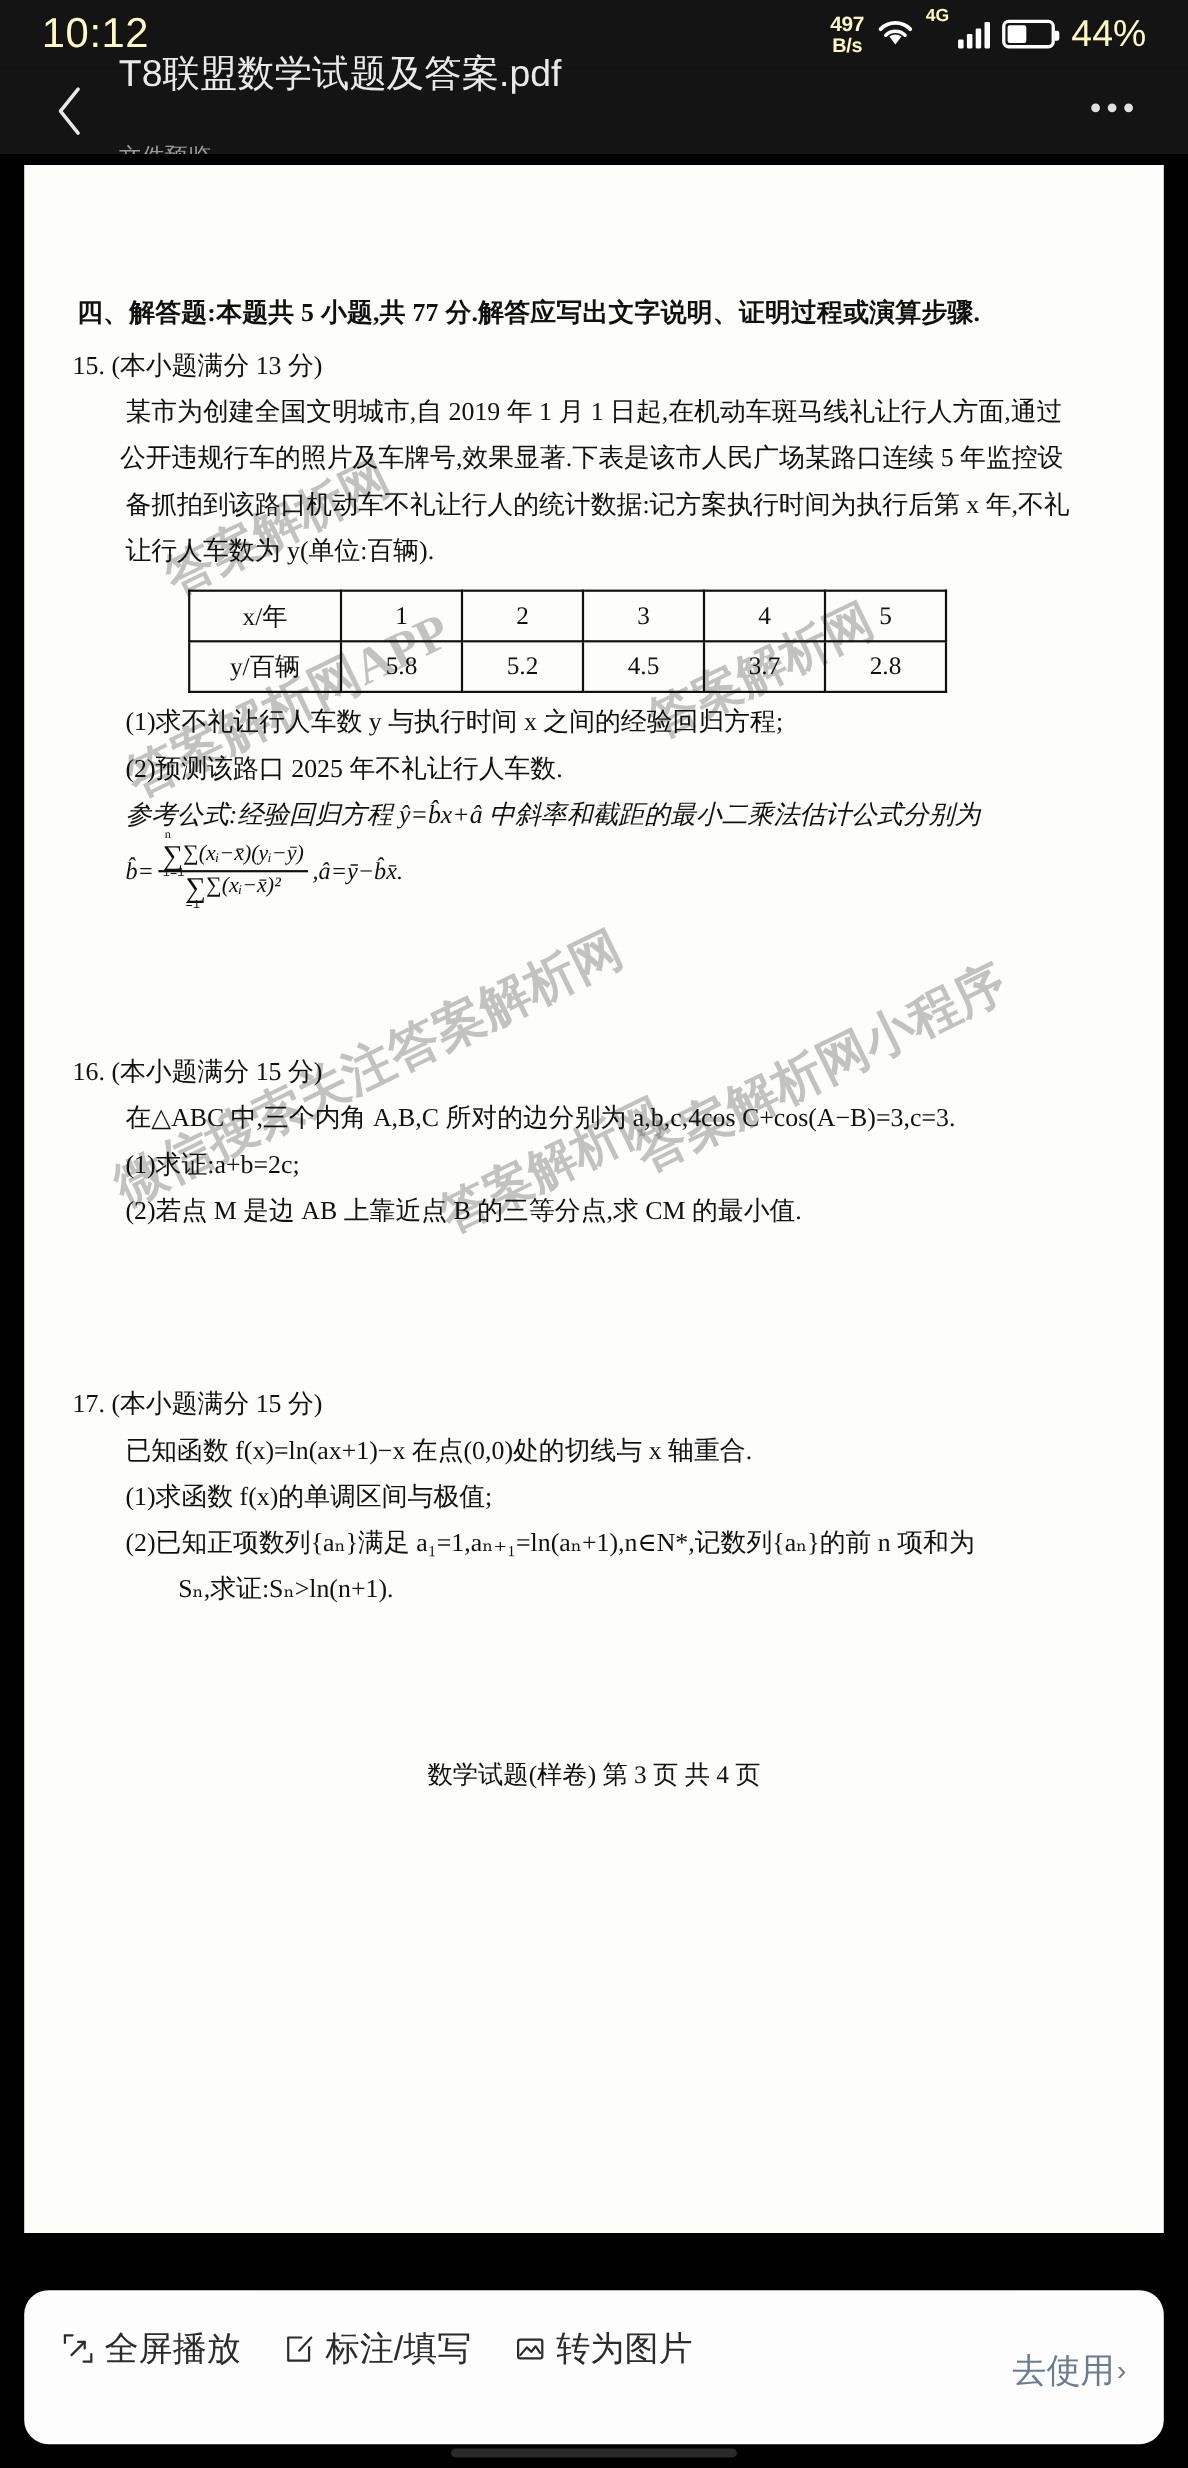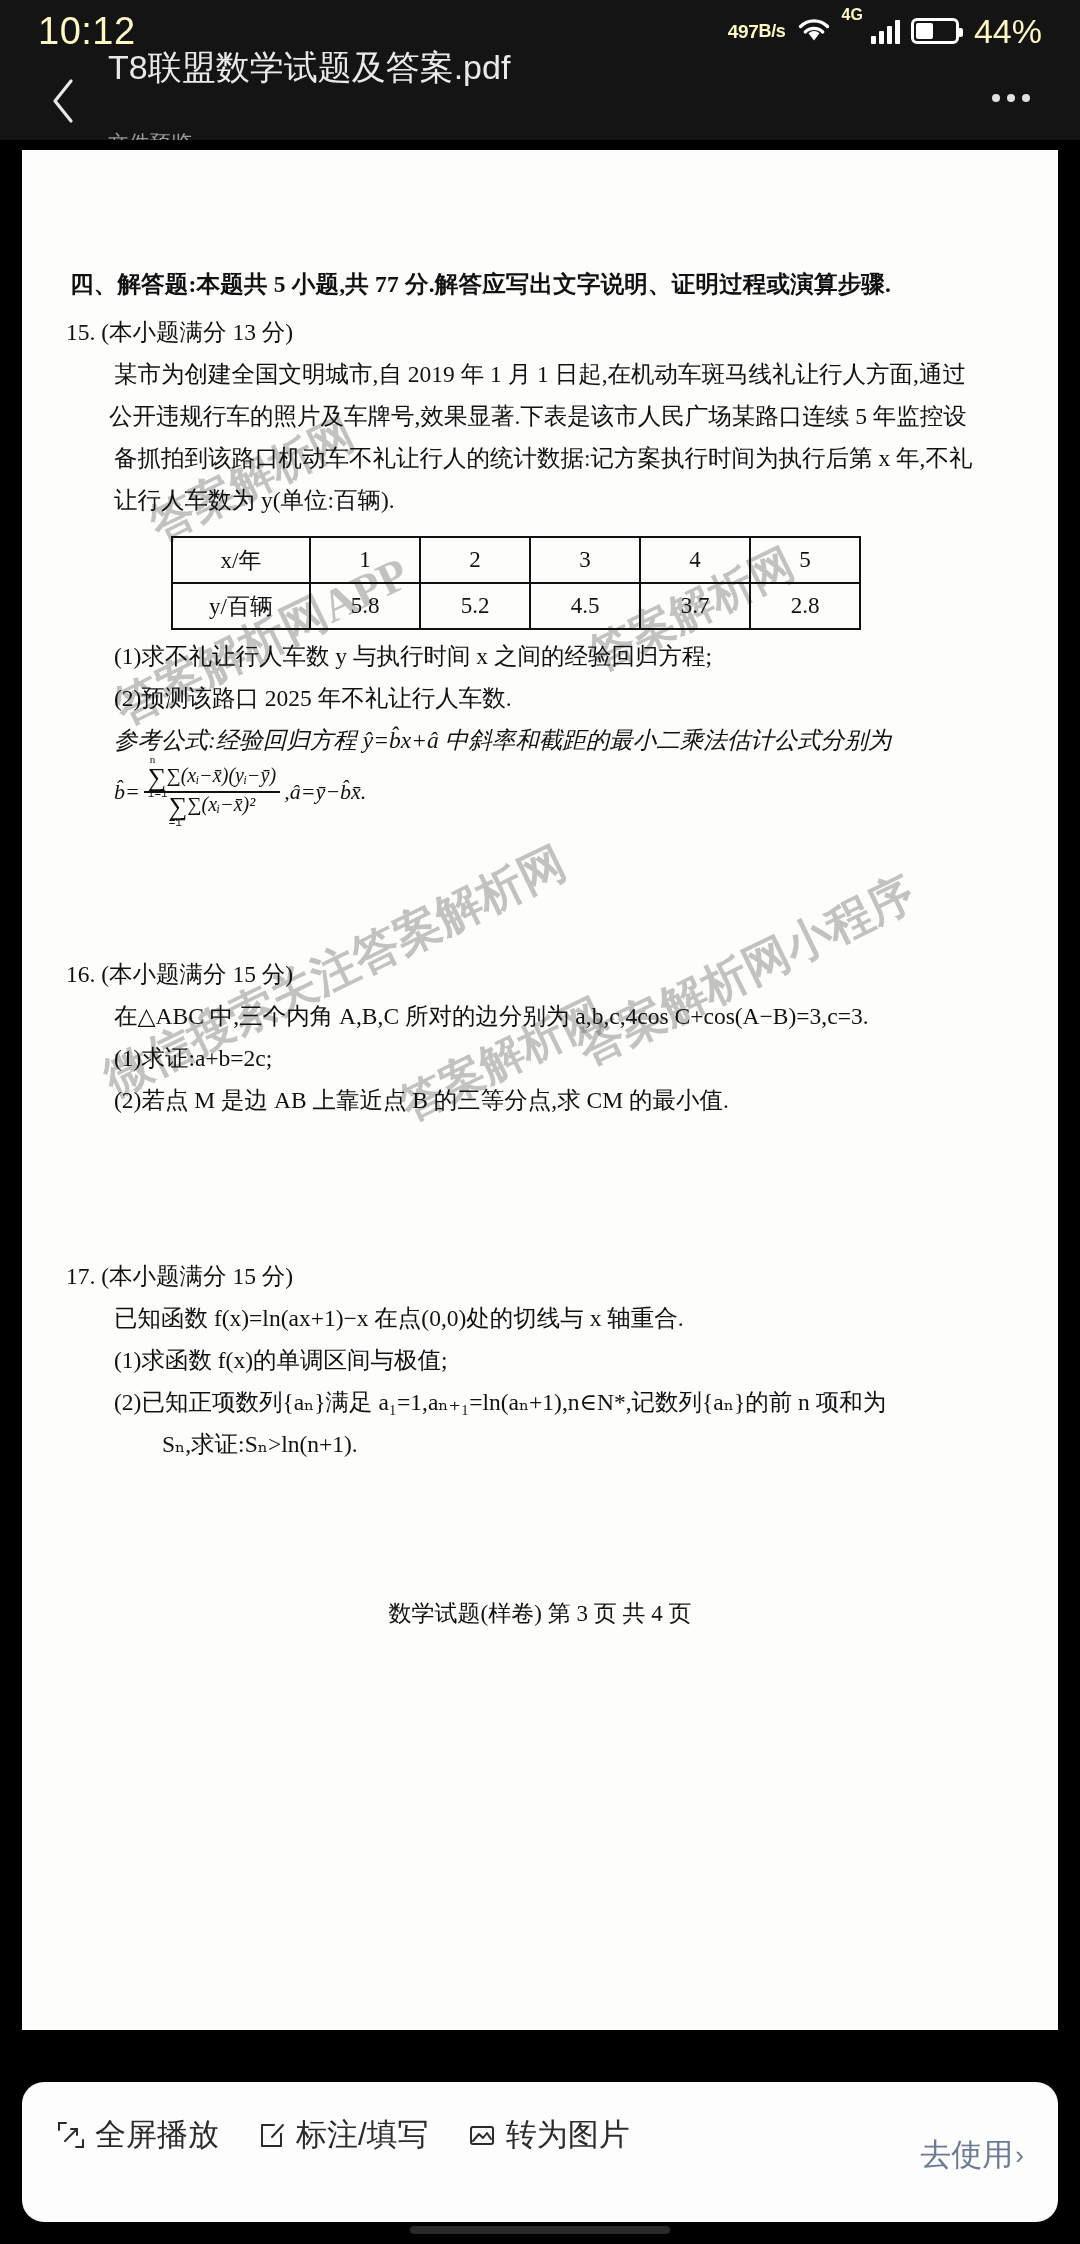--- a/index.html
+++ b/index.html
@@ -13,21 +13,21 @@
 
   
   .statusbar{
     position:absolute;left:0;top:0;width:1080px;height:62px;
     background:#141414;color:#fef9c3;
     display:flex;align-items:center;justify-content:space-between;
     padding:0 38px;box-sizing:border-box;
   }
   .clock{font-size:38px;letter-spacing:0.5px;font-weight:400;}
   .status-right{display:flex;align-items:center;gap:11px;}
-  .netspeed{display:flex;flex-direction:row;align-items:center;line-height:1.0;
+  .netspeed{display:flex;flex-direction:column;align-items:center;line-height:1.0;
             font-size:19px;font-weight:600;letter-spacing:-0.3px;}
   .netspeed .bs{font-size:18px;}
   .wifi{position:relative;width:34px;height:26px;}
   .wifi svg{position:absolute;left:0;top:0;}
   .g4{font-size:16px;font-weight:700;align-self:flex-start;margin-right:-3px;margin-top:-6px;}
   .bars{display:flex;align-items:flex-end;gap:3px;height:26px;}
   .bars i{display:block;width:5px;background:#fff;border-radius:1px;}
   .battery{
     width:48px;height:26px;border:3px solid #fff;border-radius:6px;
     position:relative;box-sizing:border-box;padding:2px;

